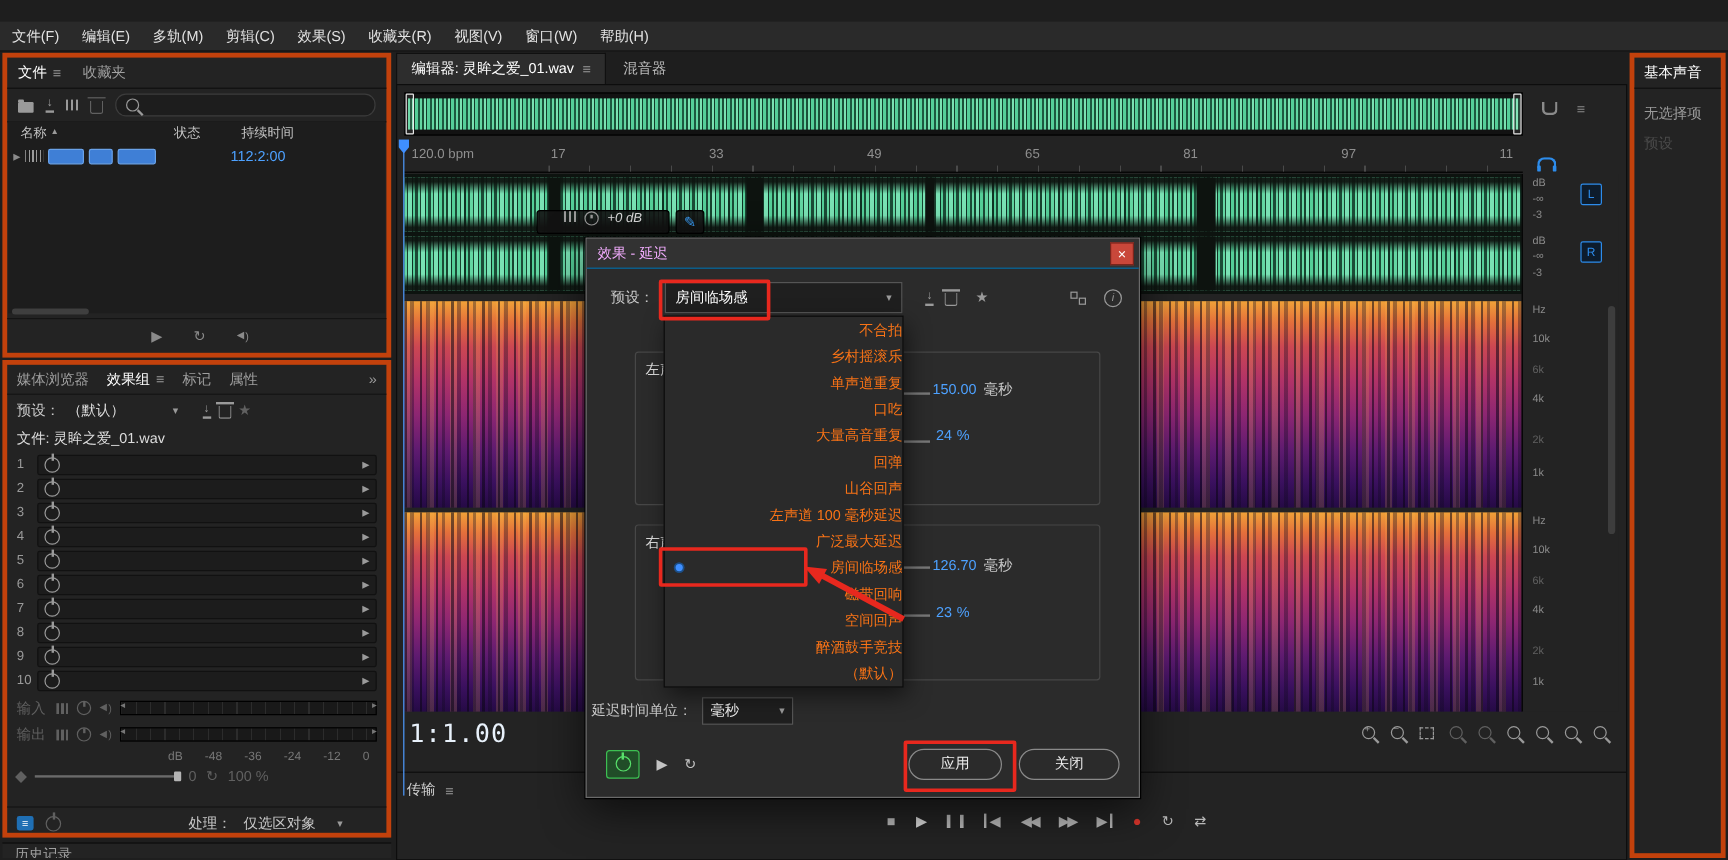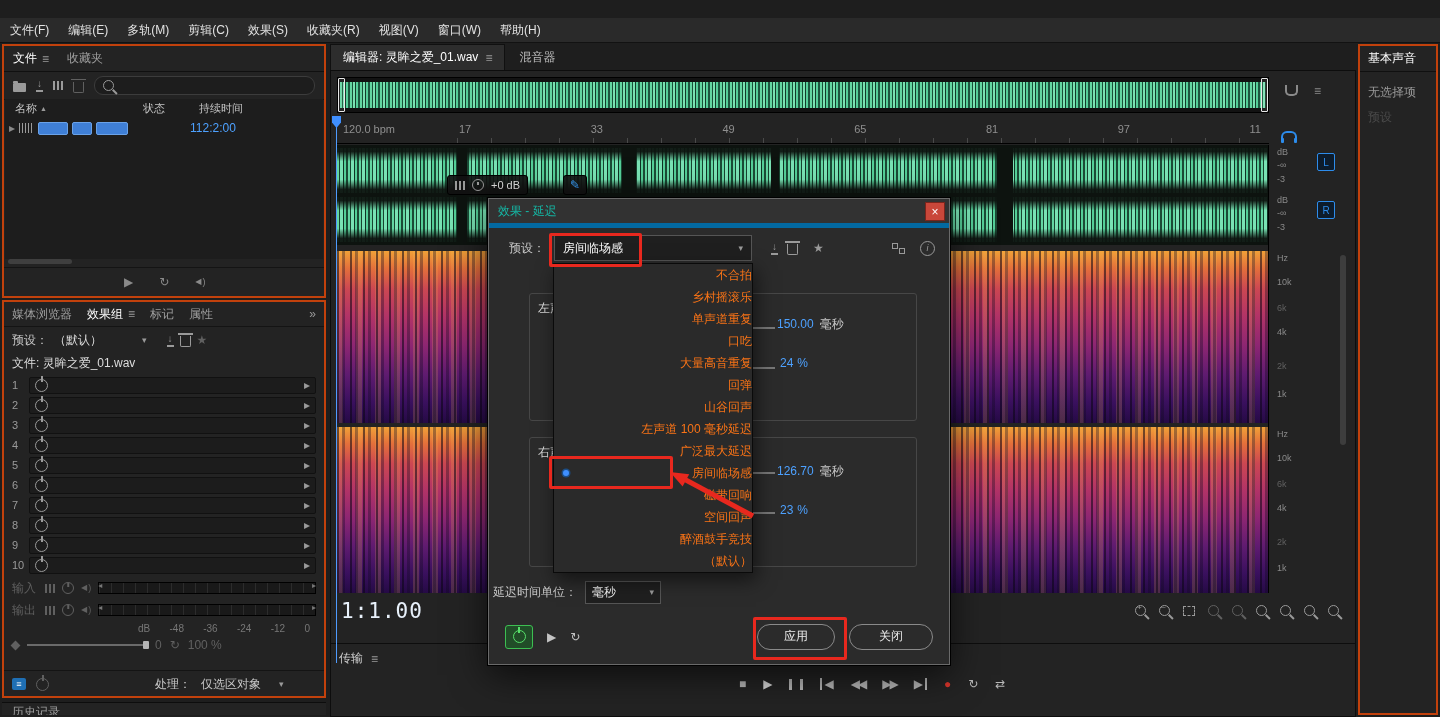--- a/index.html
+++ b/index.html
@@ -64,21 +64,21 @@
   .g-pen::before{content:"✎";color:#3aa0ff;}
   
   .titlebar{position:absolute;top:0;left:0;right:0;height:18px;background:#7c231d;display:flex;align-items:center;gap:6px;padding-left:3px;color:#f2ddda;font-size:11px;}
   .app-badge{width:14px;height:14px;background:#062630;color:#2fd8e6;font-size:9px;font-weight:bold;display:flex;align-items:center;justify-content:center;border-radius:2px;}
   .win-btns{position:absolute;right:3px;top:2px;display:flex;gap:3px;}
   .win-btn{width:27px;height:13px;border:1px solid #d9aBA6;border:1px solid #d9aba6;background:rgba(255,255,255,.12);color:#fff;display:flex;align-items:center;justify-content:center;}
   .win-btn.close{background:#c64638;}
   .menubar{position:absolute;top:18px;left:0;right:0;height:24px;background:#2a2a2a;border-bottom:1px solid #121212;display:flex;align-items:center;gap:19px;padding-left:10px;color:#e2e2e2;}
   .menu-item{cursor:default;}
   
-  .panel{position:absolute;background:#232323;border:2px solid #c2410c;box-sizing:border-box;}
+  .panel{position:absolute;background:#232323;border:4px solid #c2410c;box-sizing:border-box;}
   .ptab{color:#9f9f9f;display:inline-flex;align-items:center;gap:5px;}
   .ptab.active{color:#fff;}
   .dim{color:#8a8a8a;} .dim2{color:#606060;} .blue{color:#4da1ff;}
   
   .files-panel{left:2px;top:44px;width:324px;height:254px;}
   .panel-tabs{height:25px;display:flex;align-items:center;gap:18px;padding:0 9px;border-bottom:1px solid #101010;}
   .files-toolbar{height:27px;display:flex;align-items:center;gap:10px;padding:0 9px;border-bottom:1px solid #141414;}
   .search-field{flex:1;height:17px;border:1px solid #3c3c3c;border-radius:9px;display:flex;align-items:center;padding-left:8px;background:#1d1d1d;}
   .files-list{position:absolute;top:53px;left:1px;right:1px;height:160px;background:#1d1d1d;}
   .files-cols{height:19px;display:flex;align-items:center;color:#c3c3c3;font-size:11px;}
@@ -127,21 +127,21 @@
   .wave-area{position:absolute;top:74px;left:6px;right:86px;height:100px;background:#0d130f;}
   .wave-ch{position:absolute;left:0;right:0;height:45px;
      background-image:
        linear-gradient(#0d130f,#0d130f),linear-gradient(#0d130f,#0d130f),
        linear-gradient(#0d130f,#0d130f),linear-gradient(#0d130f,#0d130f),
        linear-gradient(to bottom,rgba(13,19,15,.95) 0 8%,rgba(13,19,15,0) 30% 70%,rgba(13,19,15,.95) 92% 100%),
        repeating-linear-gradient(90deg,#63d6a2 0 2px,#17432f 2px 3px,#79e2b4 3px 6px,#0f3324 6px 7px,#54cf98 7px 9px,#1b4b36 9px 11px);
      background-size:10px 100%,14px 100%,8px 100%,16px 100%,100% 100%,auto;
      background-position:13% 0,31% 0,47% 0,72% 0,0 0,0 0;
      background-repeat:no-repeat,no-repeat,no-repeat,no-repeat,no-repeat,repeat;}
-  .hud{position:absolute;top:104px;left:116px;height:18px;background:rgba(18,18,18,.92);border:1px solid #000;border-radius:3px;display:flex;align-items:center;gap:7px;padding:0 7px;color:#ddd;font-size:11px;z-index:4;}
+  .hud{position:absolute;top:104px;left:116px;height:18px;background:rgba(18,18,18,.92);border:1px solid #000;border-radius:3px;display:flex;align-items:flex-start;gap:7px;padding:0 22px;color:#ddd;font-size:11px;z-index:4;font-style:italic;}
   .hud2{position:absolute;top:104px;left:232px;height:18px;background:rgba(18,18,18,.92);border:1px solid #000;border-radius:3px;display:flex;align-items:center;padding:0 6px;z-index:4;}
   .spec{position:absolute;left:6px;right:86px;
      background:
       repeating-linear-gradient(90deg,rgba(10,5,20,.55) 0 2px,rgba(0,0,0,0) 2px 5px,rgba(15,8,30,.35) 5px 8px,rgba(0,0,0,0) 8px 13px),
       repeating-linear-gradient(90deg,rgba(255,190,80,.18) 0 6px,rgba(0,0,0,0) 6px 19px),
       linear-gradient(to bottom,#f0a138 0%,#e4703b 10%,#cc4752 22%,#b23367 38%,#8d2672 55%,#5f1b70 72%,#3a105e 88%,#250a45 100%);}
   .spec1{top:180px;height:172px;} .spec2{top:356px;height:166px;}
   .right-ruler{position:absolute;top:74px;right:6px;width:80px;height:448px;background:#232323;border-left:1px solid #000;font-size:9px;color:#8a8a8a;}
   .rr-abs{position:absolute;}
   .chan-btn{position:absolute;width:16px;height:16px;border:1px solid #2d8ceb;color:#2d8ceb;background:#0d1c2c;display:flex;align-items:center;justify-content:center;font-size:10px;border-radius:2px;}
@@ -157,21 +157,21 @@
   .ov-icons{position:absolute;right:34px;top:14px;display:flex;gap:16px;}
   .head-pos{position:absolute;right:58px;top:60px;}
   
   .es-panel{left:1358px;top:44px;width:80px;height:671px;}
   .es-title{height:25px;display:flex;align-items:center;padding:0 8px;color:#fff;border-bottom:1px solid #101010;}
   .es-empty{padding:12px 8px 4px 8px;color:#9a9a9a;}
   .es-preset{padding:4px 8px;color:#4a4a4a;}
   
   .dialog{position:absolute;left:488px;top:198px;width:462px;height:467px;background:#2b2b2b;border:1px solid #6a6a6a;
           box-shadow:0 0 0 1px #000,0 10px 34px rgba(0,0,0,.65);z-index:20;box-sizing:border-box;}
-  .dlg-title{height:24px;background:#323232;border-bottom:5px solid #0369a1;display:flex;align-items:center;padding:0 9px;color:#14b8a6;}
+  .dlg-title{height:24px;background:#323232;border-bottom:1px solid #0369a1;display:flex;align-items:center;padding:0 9px;color:#f0abfc;}
   .dlg-close{position:absolute;right:4px;top:3px;width:18px;height:17px;background:#c9473a;border:1px solid #7a241c;color:#fff;display:flex;align-items:center;justify-content:center;font-size:12px;}
   .dlg-preset-row{position:absolute;left:20px;top:36px;right:14px;height:26px;display:flex;align-items:center;gap:9px;}
   .dlg-combo{width:180px;height:24px;background:#1f1f1f;border:1px solid #555;display:flex;align-items:center;justify-content:space-between;padding:0 8px;color:#fff;}
   .dlg-list{position:absolute;left:64px;top:64px;width:198px;background:#2a2a2a;border:1px solid #0a0a0a;box-shadow:3px 7px 18px rgba(0,0,0,.55);z-index:24;}
   .dlg-item{height:22px;line-height:22px;padding-left:24px;color:#f97316;position:relative;text-align:right;}
   .dlg-item.selected::before{content:"";position:absolute;left:9px;top:8px;width:6px;height:6px;border-radius:50%;background:#3f8fff;box-shadow:0 0 0 1.5px #1c4e86;}
   .dlg-group{position:absolute;left:40px;width:388px;border:1px solid #474747;border-radius:3px;box-sizing:border-box;}
   .grp1{top:94px;height:128px;} .grp2{top:238px;height:130px;}
   .grp-label{position:absolute;left:8px;top:6px;color:#ddd;}
   .grp-delay{position:absolute;left:247px;display:flex;gap:6px;align-items:baseline;}

